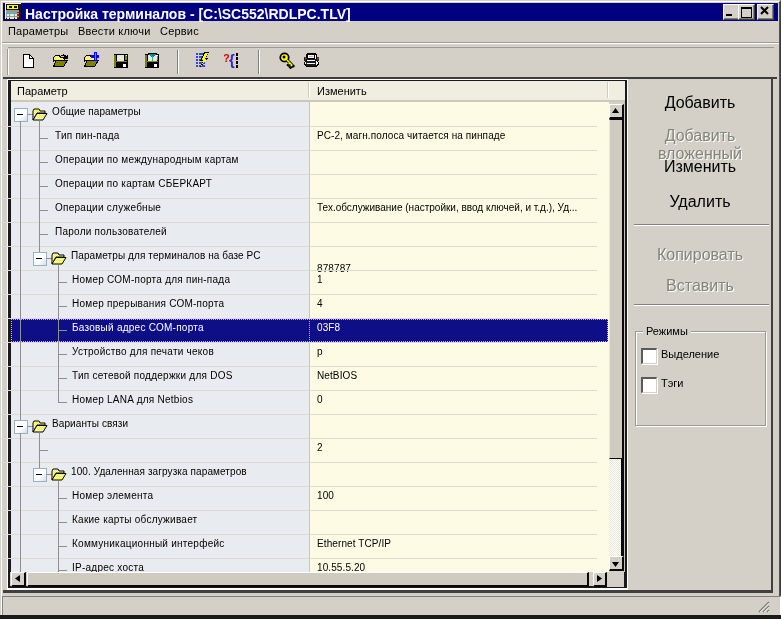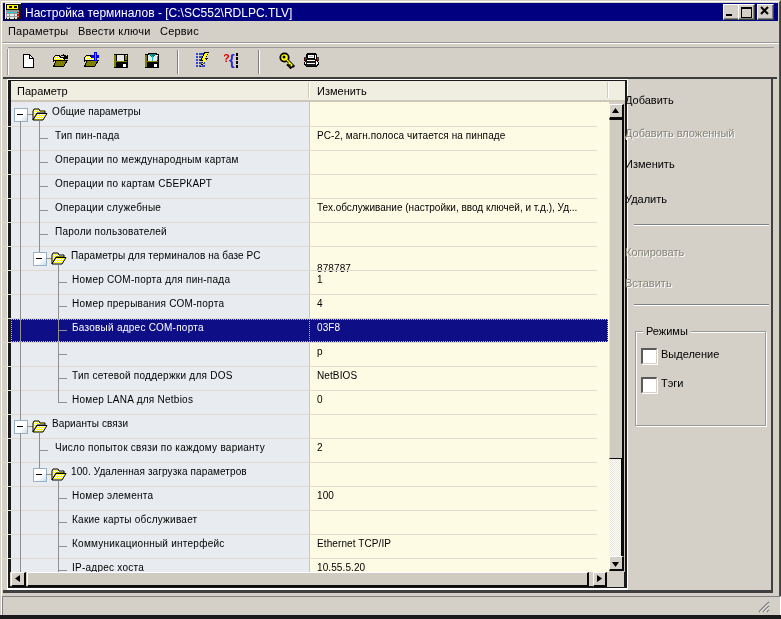--- a/index.html
+++ b/index.html
@@ -1,20 +1,20 @@
 <!DOCTYPE html>
 <html><head><meta charset="utf-8"><title>Настройка терминалов</title>
 <style>
 html,body{margin:0;padding:0}
 #win{position:relative;width:781px;height:619px;background:#d4d0c8;font-family:"Liberation Sans",sans-serif;font-size:11px;overflow:hidden}
 .abs{position:absolute}
 .bb{box-sizing:border-box}
 .rowtxt{font-size:10px;line-height:13px;white-space:nowrap;letter-spacing:0.1px}
 .lp{letter-spacing:0.25px}
-.btn{font-size:11px;color:#000;text-align:left;width:150px}
+.btn{font-size:16px;color:#000;text-align:center;width:150px}
 .btn.dis{color:#868478;text-shadow:1px 1px 0 #ffffff}
 .wbtn{background:#d4d0c8;border-top:1px solid #fff;border-left:1px solid #fff;border-right:1px solid #404040;border-bottom:1px solid #404040;box-shadow:inset -1px -1px 0 #808080}
 </style></head><body>
 <div id="win">
 
  <div class="abs bb" style="left:0;top:0;width:781px;height:619px;border-left:1px solid #d4d0c8;border-top:1px solid #d4d0c8;border-right:1px solid #404040;border-bottom:1px solid #0a0a0a"></div>
  <div class="abs bb" style="left:1px;top:1px;width:779px;height:617px;border-left:1px solid #ffffff;border-top:1px solid #ffffff;border-right:1px solid #505050;border-bottom:1px solid #404040"></div>
 
  <div class="abs" style="left:3px;top:3px;width:775px;height:18px;background:#000080"></div>
  <svg class="abs" shape-rendering="crispEdges" style="left:5px;top:3px" width="17" height="17" viewBox="0 0 17 17">
@@ -34,21 +34,21 @@
       <rect x="7.4" y="11.2" width="1.7" height="1.7" fill="#e8e8e8"></rect>
       <rect x="9.9" y="11.2" width="1.7" height="1.7" fill="#e8e8e8"></rect>
       <rect x="2.4" y="13.8" width="1.7" height="1.7" fill="#e8e8e8"></rect>
       <rect x="4.9" y="13.8" width="1.7" height="1.7" fill="#e8e8e8"></rect>
       <rect x="7.4" y="13.8" width="1.7" height="1.7" fill="#e8e8e8"></rect>
       <rect x="9.9" y="13.8" width="1.7" height="1.7" fill="#e8e8e8"></rect>
       <rect x="12.2" y="8.6" width="1.7" height="1.7" fill="#e00000"></rect>
       <rect x="12.2" y="11.2" width="1.7" height="2.2" fill="#e00000"></rect>
       <rect x="12.2" y="13.8" width="1.7" height="1.4" fill="#e00000"></rect>
     </svg>
- <div class="abs" style="left:25px;top:6px;color:#fff;font-weight:normal;font-size:12px;letter-spacing:0px">Настройка терминалов - [C:\SC552\RDLPC.TLV]</div>
+ <div class="abs" style="left:25px;top:6px;color:#fff;font-weight:bold;font-size:14px;letter-spacing:0px">Настройка терминалов - [C:\SC552\RDLPC.TLV]</div>
 
  <div class="abs wbtn" style="left:723px;top:4px;width:15px;height:14px">
       <div class="abs" style="left:2px;top:9px;width:6px;height:2px;background:#000"></div>
     </div>
  <div class="abs wbtn" style="left:738px;top:4px;width:15px;height:14px">
       <div class="abs" style="left:2px;top:2px;width:9px;height:8px;border:1px solid #000;border-top:2px solid #000"></div>
     </div>
  <div class="abs wbtn" style="left:757px;top:4px;width:15px;height:14px"><svg width="13" height="12">
         <path d="M3 2 L10 9 M10 2 L3 9" stroke="#000" stroke-width="2"></path>
       </svg></div>
@@ -235,20 +235,21 @@
 <div class="abs rowtxt lp" style="left:72px;top:297px;color:#000">Номер прерывания СОМ-порта</div>
 <div class="abs rowtxt" style="left:317px;top:297px;color:#000;width:285px;overflow:hidden;white-space:nowrap;">4</div>
 <div class="abs" style="left:11;top:342px;width:597px;height:1px;background:#dedad0"></div>
 <div class="abs bb" style="left:11px;top:319px;width:597px;height:23px;background:#0e0e87;border:1px dotted #d6d600"></div>
 <div class="abs" style="left:309px;top:319px;width:1px;height:23px;background:transparent;border-left:1px dotted #d6d600"></div>
 <div class="abs" style="left:58px;top:330px;width:9px;height:1px;background:#8f8f8f"></div>
 <div class="abs rowtxt lp" style="left:72px;top:321px;color:#fff">Базовый адрес СОМ-порта</div>
 <div class="abs rowtxt" style="left:317px;top:321px;color:#fff;width:285px;overflow:hidden;white-space:nowrap;">03F8</div>
 <div class="abs" style="left:11;top:366px;width:597px;height:1px;background:#dedad0"></div>
 <div class="abs" style="left:58px;top:354px;width:9px;height:1px;background:#8f8f8f"></div>
+<div class="abs rowtxt lp" style="left:72px;top:345px;color:#000">Устройство для печати чеков</div>
 <div class="abs rowtxt" style="left:317px;top:345px;color:#000;width:285px;overflow:hidden;white-space:nowrap;">р</div>
 <div class="abs" style="left:11;top:390px;width:597px;height:1px;background:#dedad0"></div>
 <div class="abs" style="left:58px;top:378px;width:9px;height:1px;background:#8f8f8f"></div>
 <div class="abs rowtxt lp" style="left:72px;top:369px;color:#000">Тип сетевой поддержки для DOS</div>
 <div class="abs rowtxt" style="left:317px;top:369px;color:#000;width:285px;overflow:hidden;white-space:nowrap;">NetBIOS</div>
 <div class="abs" style="left:11;top:414px;width:597px;height:1px;background:#dedad0"></div>
 <div class="abs" style="left:58px;top:402px;width:9px;height:1px;background:#8f8f8f"></div>
 <div class="abs rowtxt lp" style="left:72px;top:393px;color:#000">Номер LANA для Netbios</div>
 <div class="abs rowtxt" style="left:317px;top:393px;color:#000;width:285px;overflow:hidden;white-space:nowrap;">0</div>
 <div class="abs" style="left:11;top:438px;width:597px;height:1px;background:#dedad0"></div>
@@ -263,21 +264,20 @@
           <rect width="1" height="1" fill="#ffffff"></rect>
           <rect x="1" y="1" width="1" height="1" fill="#ffffff"></rect>
         </pattern>
       </defs>
       <path d="M1 12 L1 3 L2 1 L7 1 L8 3 L13 3 L13 5 L5 5 Z" fill="url(#chk32)" stroke="#000" stroke-width="1"></path>
       <path d="M5 5.5 L15 5.5 L11 12 L1 12 Z" fill="url(#chk32)" stroke="#000" stroke-width="1"></path>
     </svg>
 <div class="abs rowtxt" style="left:52px;top:417px;color:#000">Варианты связи</div>
 <div class="abs" style="left:11;top:462px;width:597px;height:1px;background:#dedad0"></div>
 <div class="abs" style="left:39px;top:450px;width:9px;height:1px;background:#8f8f8f"></div>
-<div class="abs rowtxt lp" style="left:55px;top:441px;color:#000">Число попыток связи по каждому варианту</div>
 <div class="abs rowtxt" style="left:317px;top:441px;color:#000;width:285px;overflow:hidden;white-space:nowrap;">2</div>
 <div class="abs" style="left:11;top:486px;width:597px;height:1px;background:#dedad0"></div>
 <div class="abs" style="left:33px;top:468px;width:12px;height:12px;background:linear-gradient(135deg,#ffffff 55%,#cfdde8);border:1px solid #98b1c4">
       <div class="abs" style="left:2px;top:5px;width:6px;height:1px;background:#000"></div>
     </div>
 <div class="abs" style="left:46px;top:474px;width:6px;height:1px;background:#8f8f8f"></div>
 <svg class="abs" style="left:51px;top:468px" width="16" height="13" viewBox="0 0 16 13">
       <defs>
         <pattern id="chk51" width="2" height="2" patternUnits="userSpaceOnUse">
           <rect width="2" height="2" fill="#ffff00"></rect>

